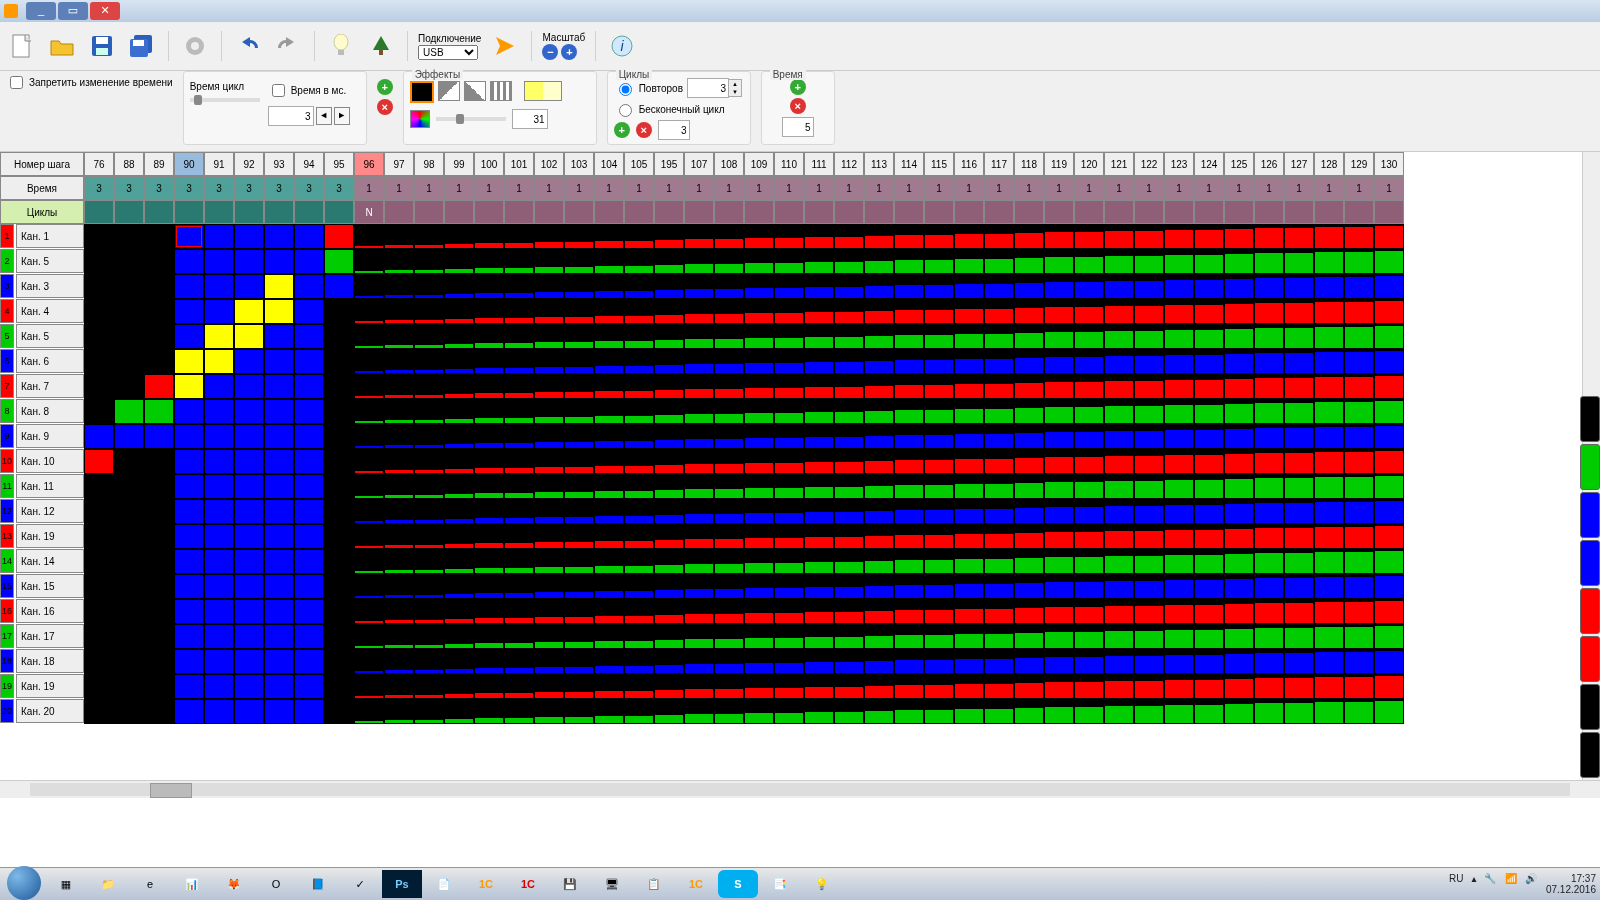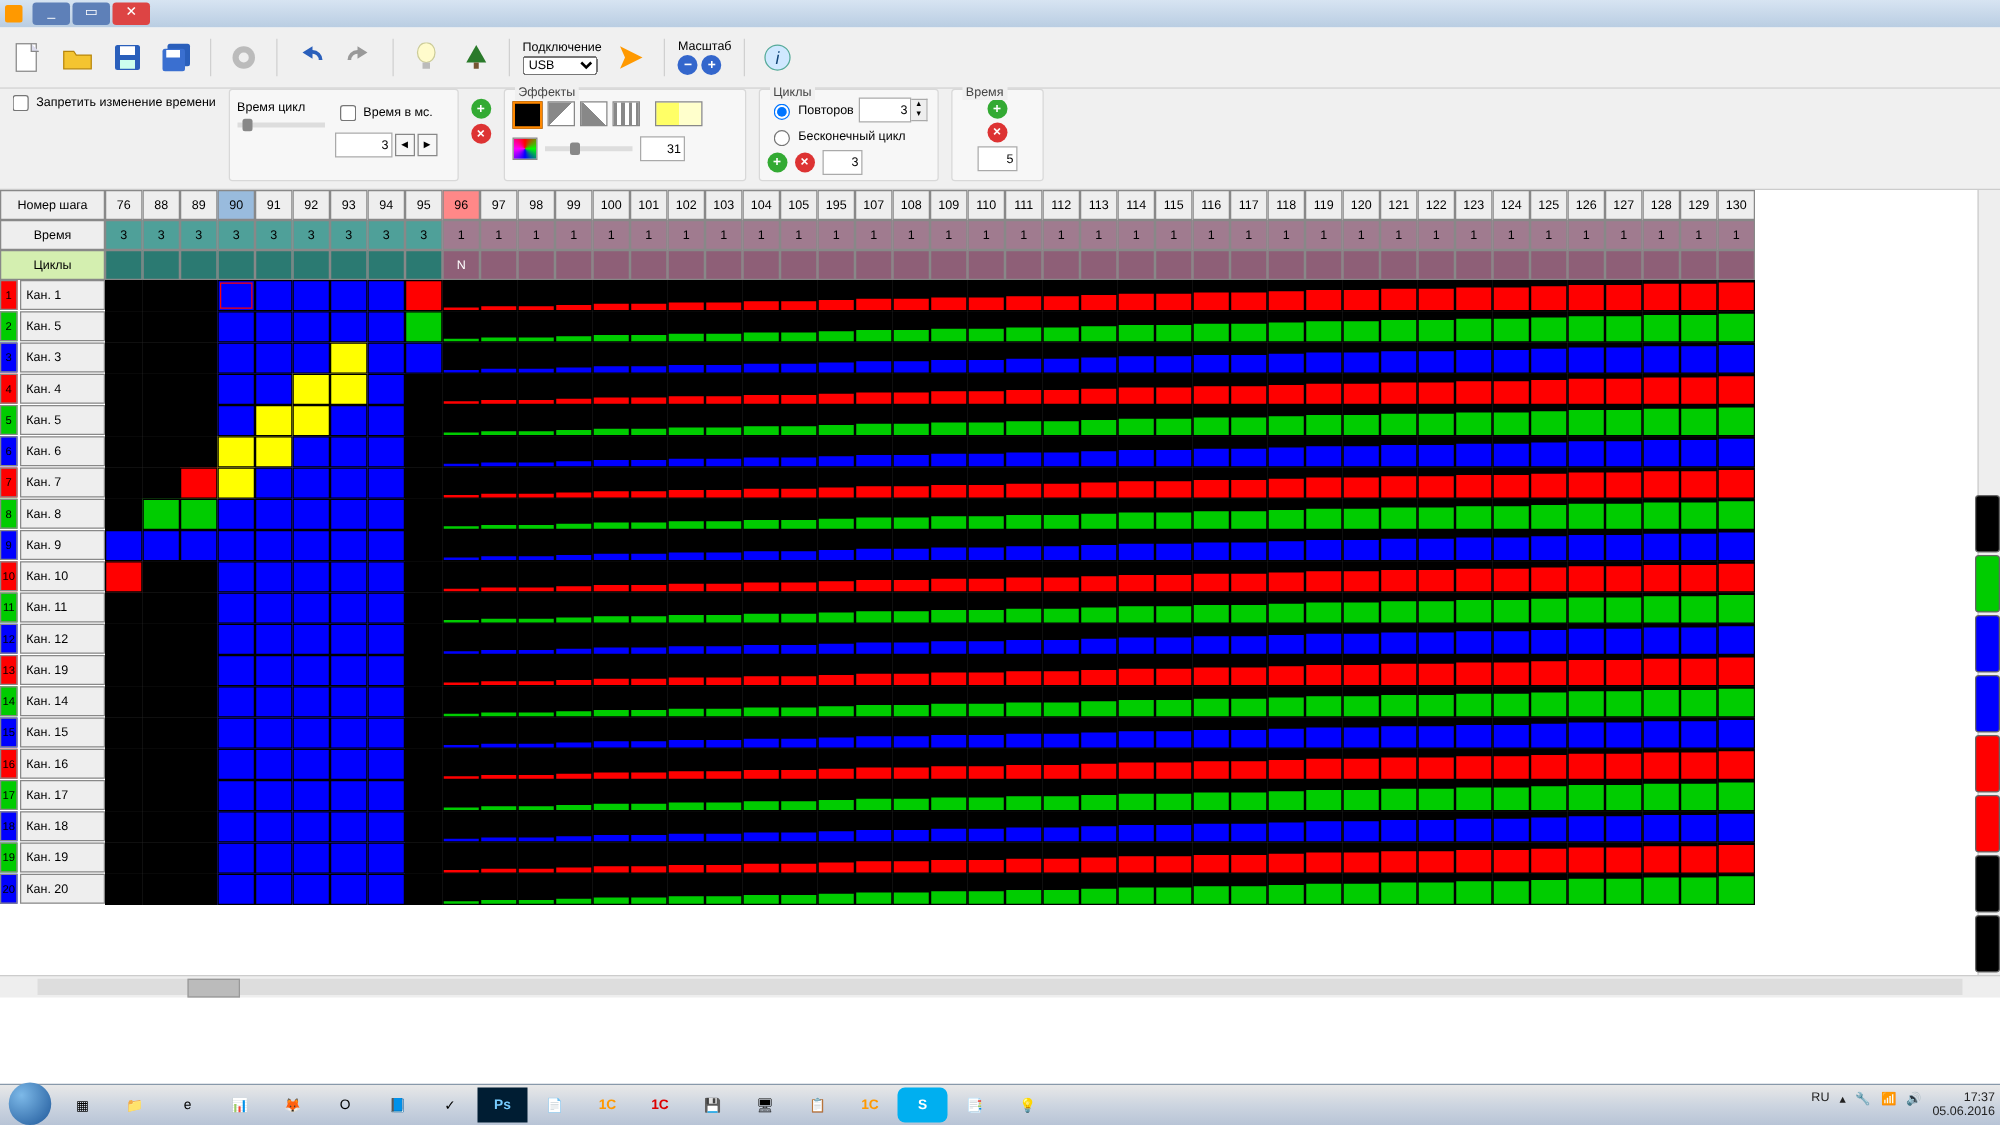--- a/index.html
+++ b/index.html
@@ -2738,16 +2738,16 @@
   <div class="tbicon">📑</div>
   <div class="tbicon">💡</div>
   <div class="tray">
     <span>RU</span>
     <span>▴</span>
     <span>🔧</span>
     <span>📶</span>
     <span>🔊</span>
     <div class="clock">
       <div>17:37</div>
-        <div>05.06.2016</div>
+        <div>07.12.2016</div>
     </div>
   </div>
 </div>
 
 </body></html>

